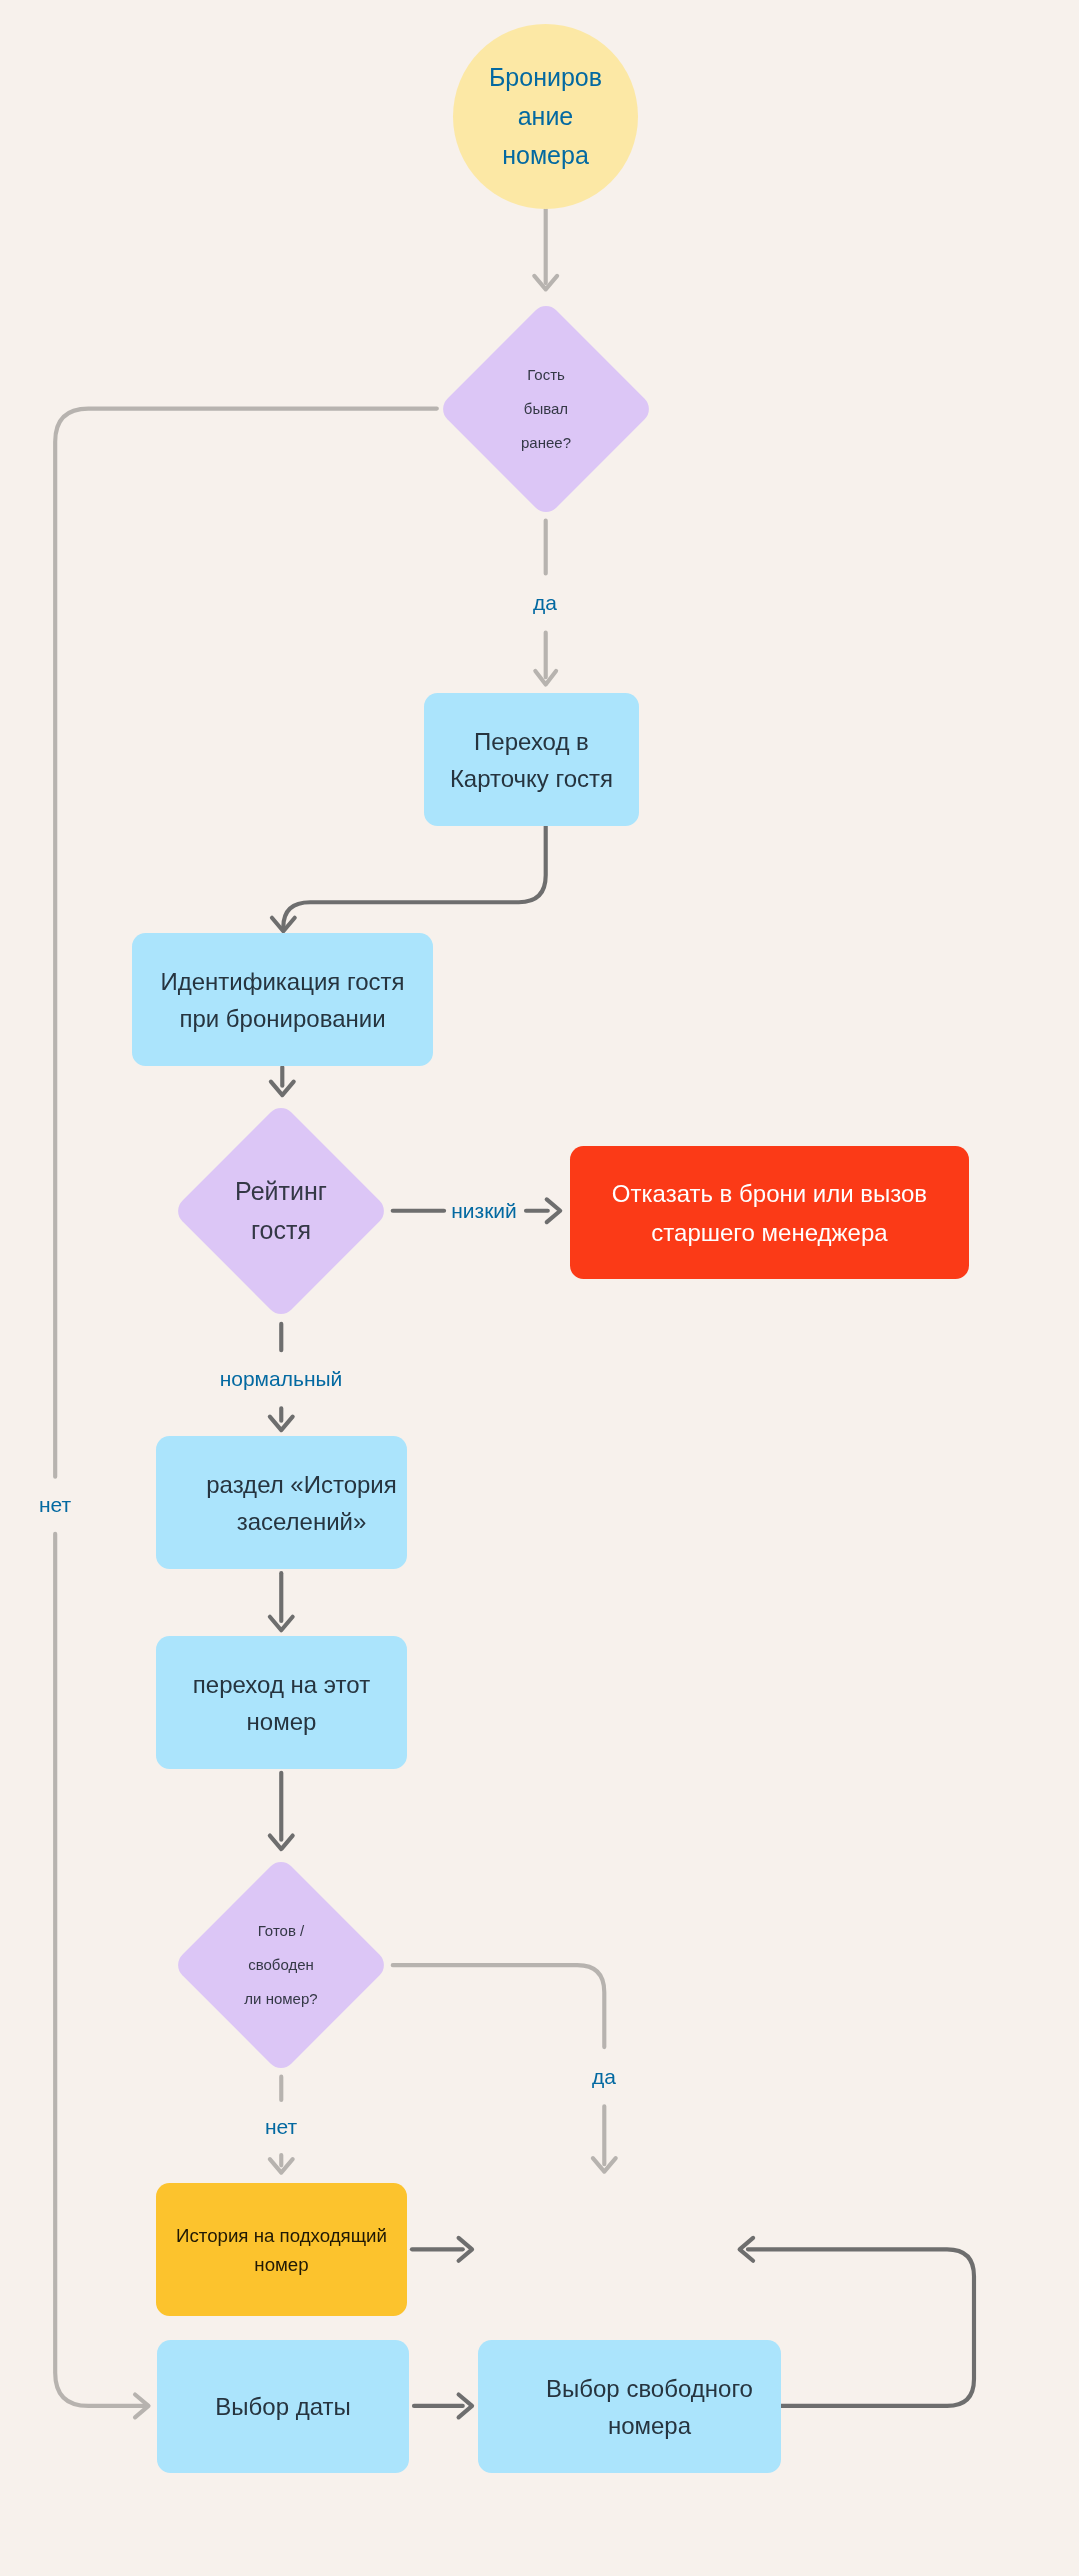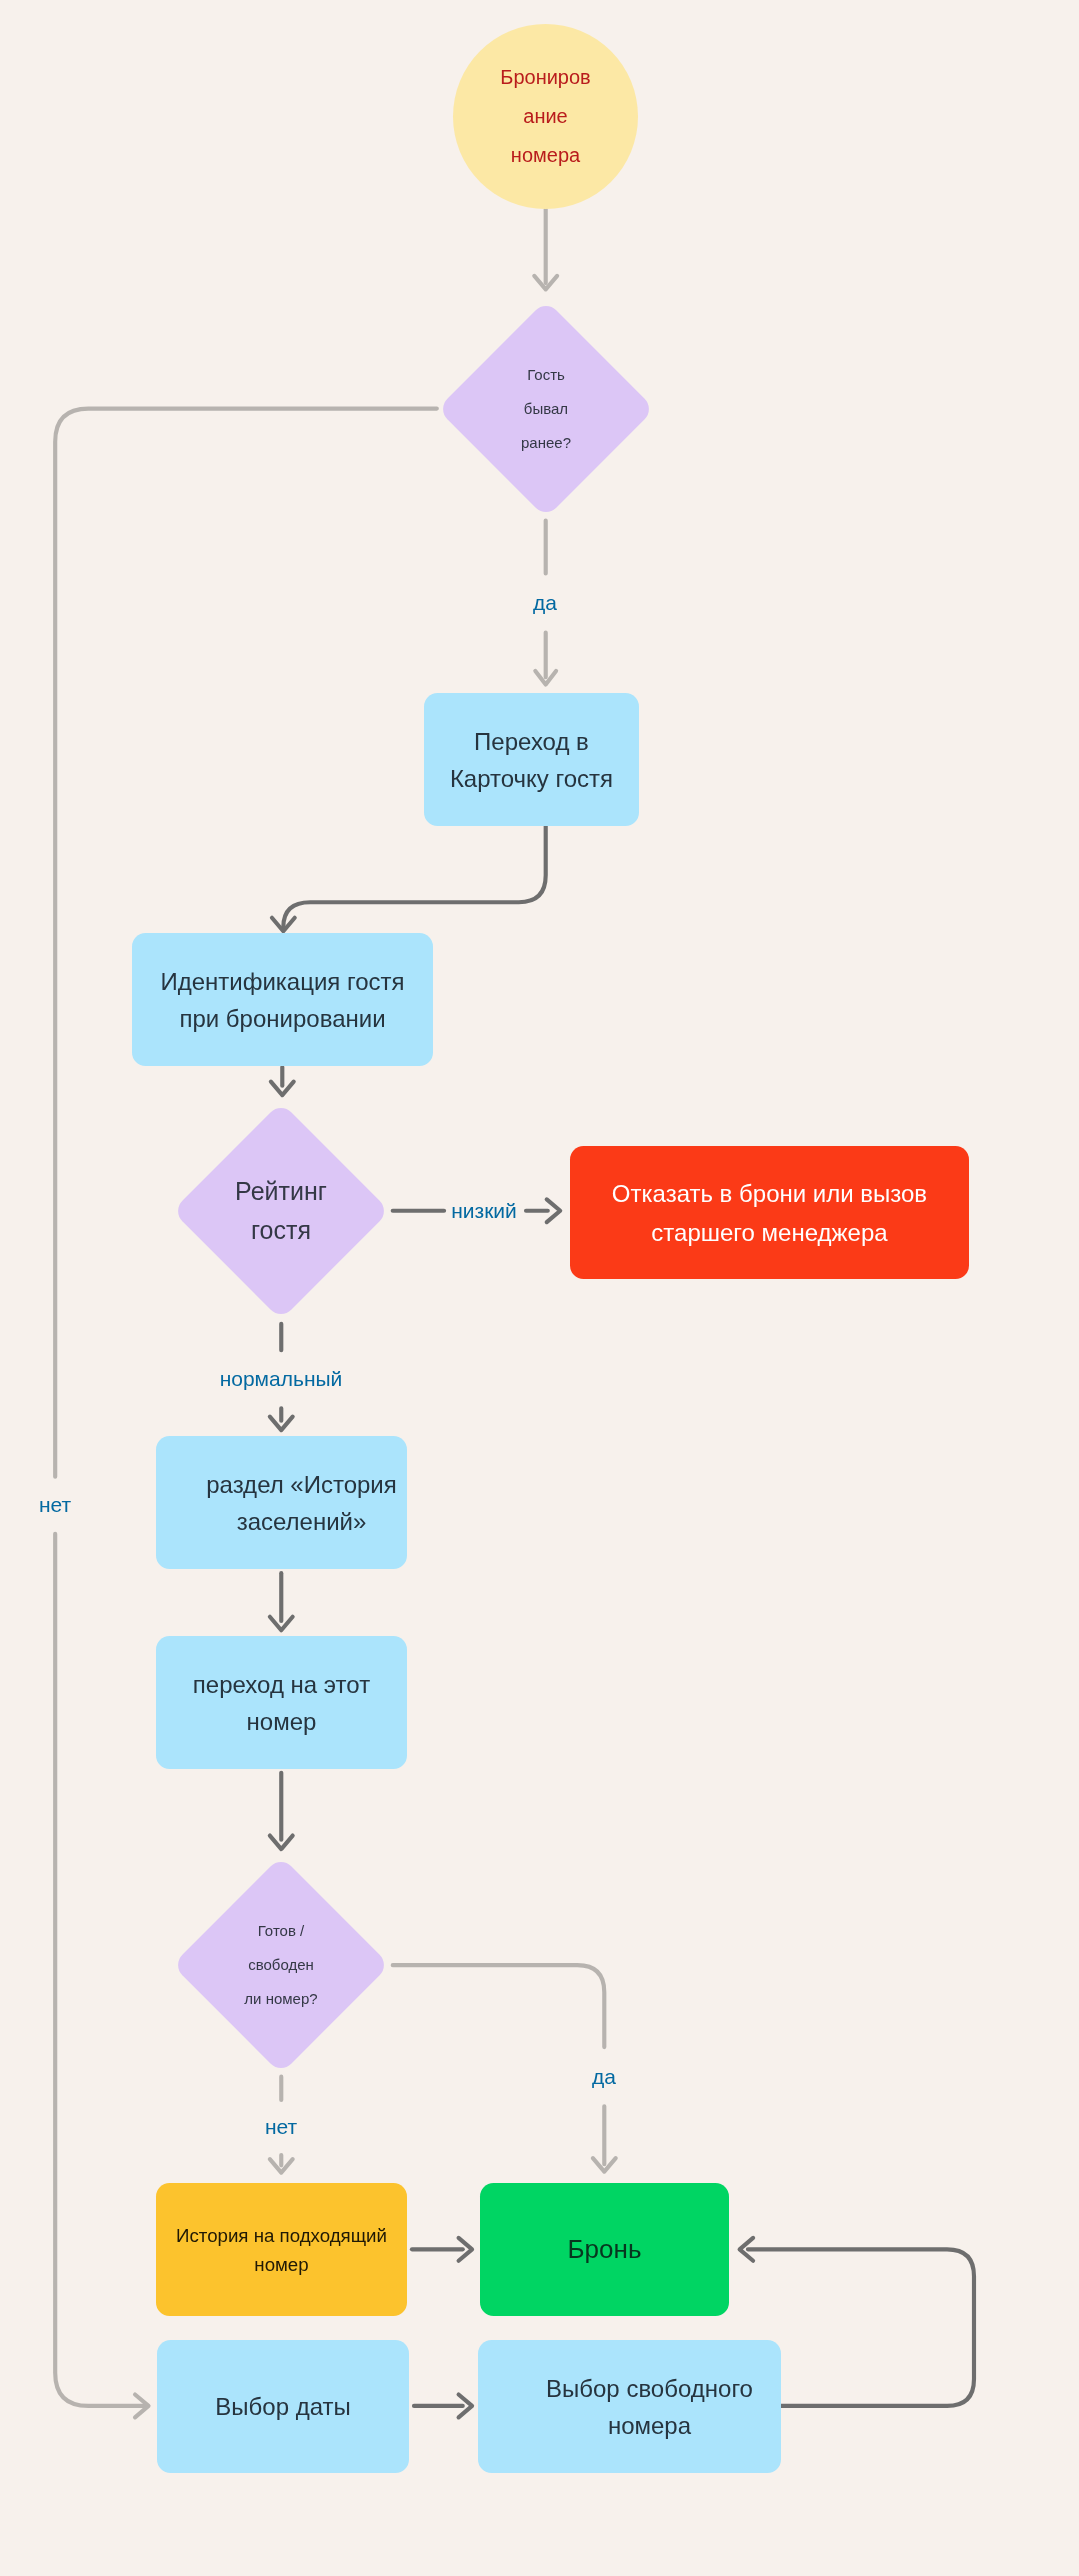--- a/index.html
+++ b/index.html
@@ -20,21 +20,21 @@
     display:flex;
     align-items:center;
     justify-content:center;
     text-align:center;
     box-sizing:border-box;
   }
   .rect{border-radius:13.5px;}
   .blue{background:#ABE4FC;}
   .rect .txt{font-size:24px;line-height:37px;color:#26343F;white-space:pre-line;}
   .circle{background:#FCE8A5;border-radius:50%;}
-  .circle .txt{font-size:20px;line-height:39px;color:#b91c1c;white-space:pre-line;}
+  .circle .txt{font-size:25px;line-height:39px;color:#0369a1;white-space:pre-line;}
   .red{background:#FB3A17;}
   .red .txt{font-size:24px;line-height:39px;color:#FFFFFF;white-space:pre-line;}
   .yellow{background:#FCC32D;}
   .yellow .txt{font-size:18.7px;line-height:29px;color:#201905;white-space:pre-line;}
   .green{background:#00D563;}
   .green .txt{font-size:26px;line-height:31px;color:#07361F;white-space:pre-line;}
   .diamond{background:transparent;}
   .dshape{
     position:absolute;left:50%;top:50%;
     width:154px;height:154px;
@@ -153,23 +153,20 @@
     <span class="dtext">Готов /
 свободен
 ли номер?</span>
   </div>
 
   <div class="node rect yellow" style="left:156px;top:2183px;width:251px;height:133px;">
     <span class="txt">История на подходящий
 номер</span>
   </div>
 
-  <div class="node rect green" style="left:480px;top:2183px;width:249px;height:133px;">
-    <span class="txt">Бронь</span>
-  </div>
 
   <div class="node rect blue" style="left:157px;top:2340px;width:252px;height:133px;align-items:center;">
     <span class="txt">Выбор даты</span>
   </div>
 
   <div class="node rect blue" style="left:478px;top:2340px;width:303px;height:133px;padding-left:40px;">
     <span class="txt">Выбор свободного
 номера</span>
   </div>
 

